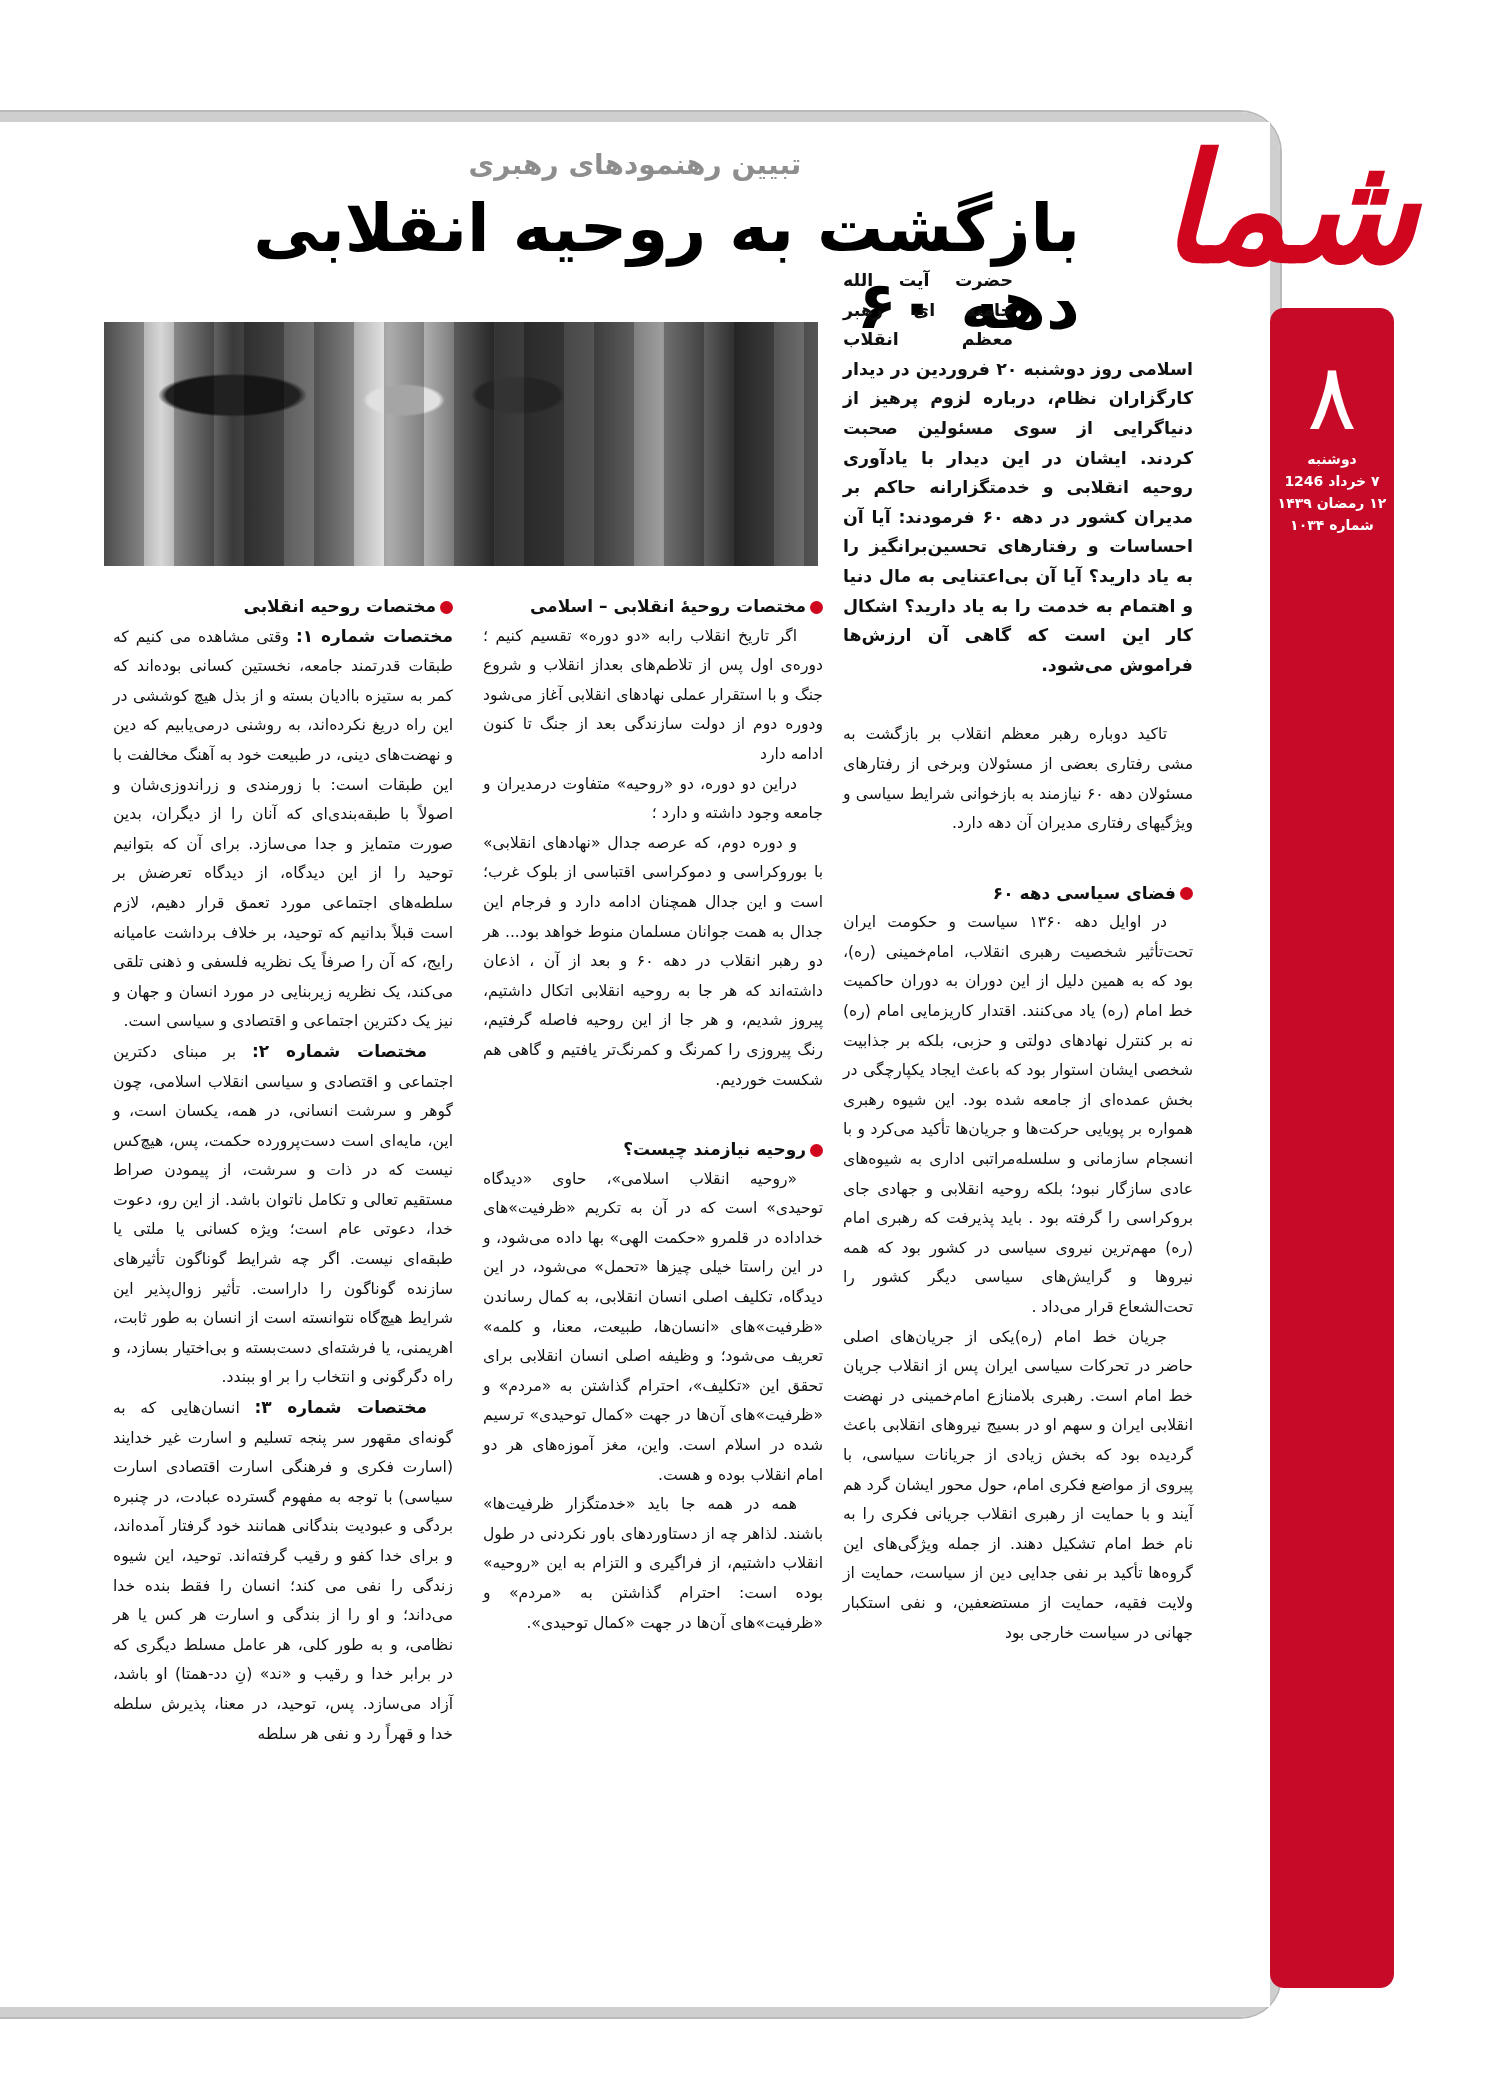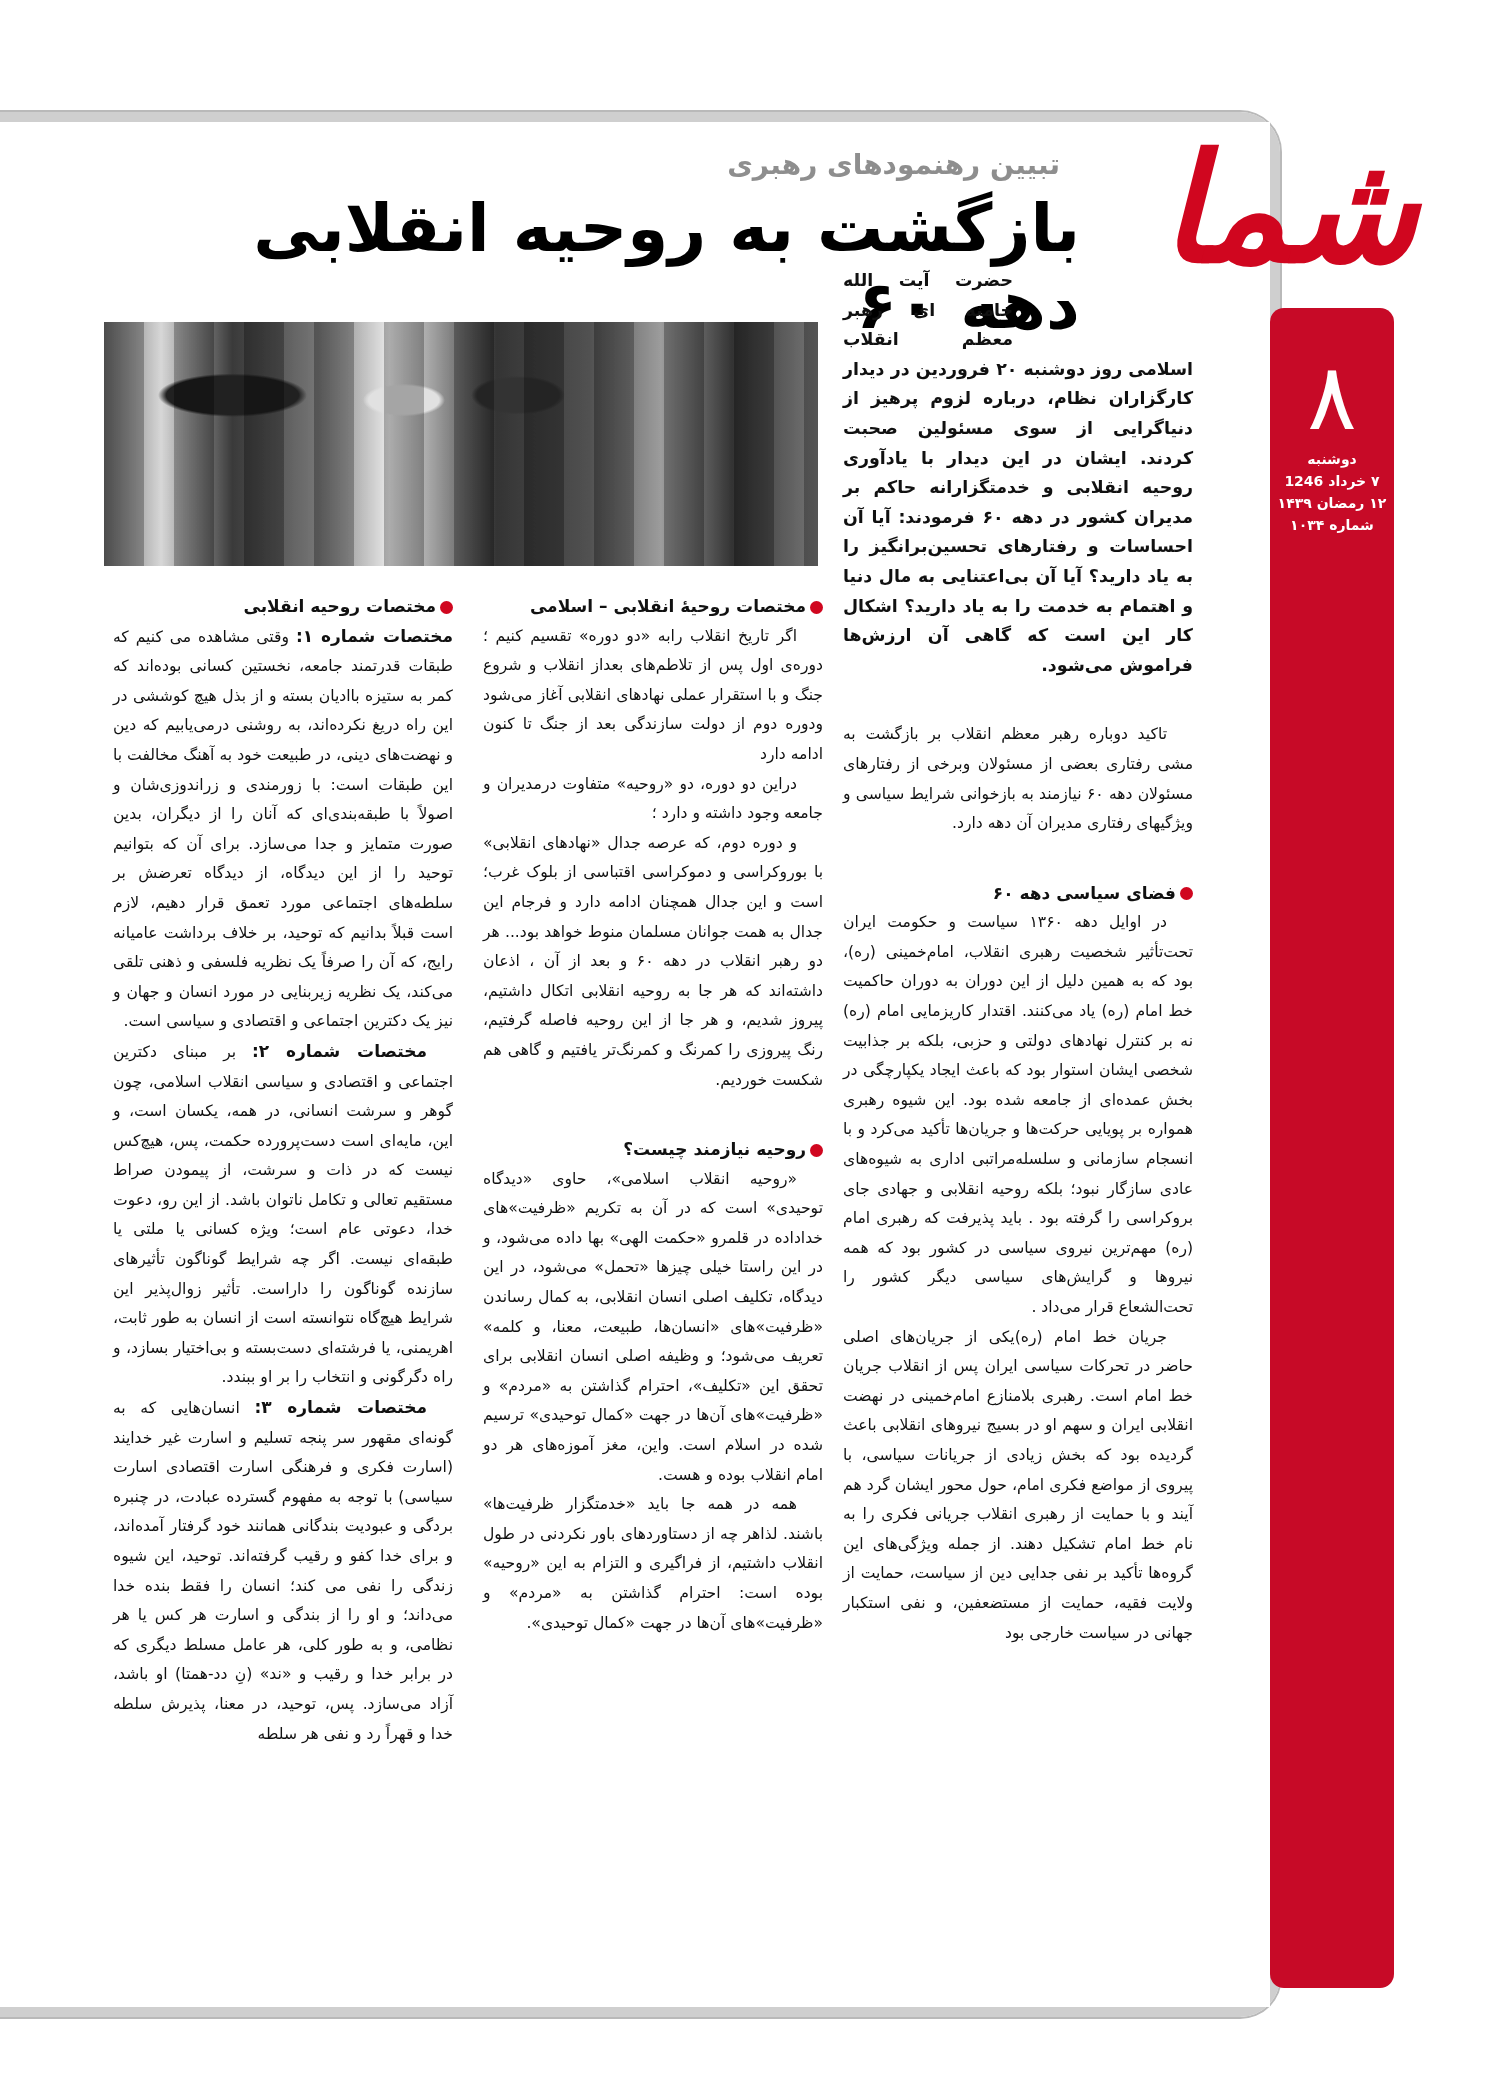--- a/index.html
+++ b/index.html
@@ -29,21 +29,21 @@
     background: #c70a27; border-radius: 14px; color: #fff; text-align: center;
   }
   .page-number {
     margin-top: 40px; font-size: 92px; font-weight: 300; line-height: 100px;
     font-family: "DejaVu Sans", sans-serif;
   }
   .issue-info { font-size: 14px; font-weight: bold; line-height: 22px; }
 
   
   .kicker {
-    position: absolute; top: 148px; left: 210px; width: 850px; text-align: right;
+    position: absolute; top: 148px; left: 210px; width: 850px; text-align: center;
     color: #8e8e8e; font-size: 28px; font-weight: bold;
   }
   .headline {
     position: absolute; top: 190px; left: 200px; width: 880px; text-align: right;
     font-size: 66px; font-weight: 900; color: #000; letter-spacing: -1px;
   }
 
   
   .photo {
     position: absolute; left: 104px; top: 322px; width: 714px; height: 244px;

